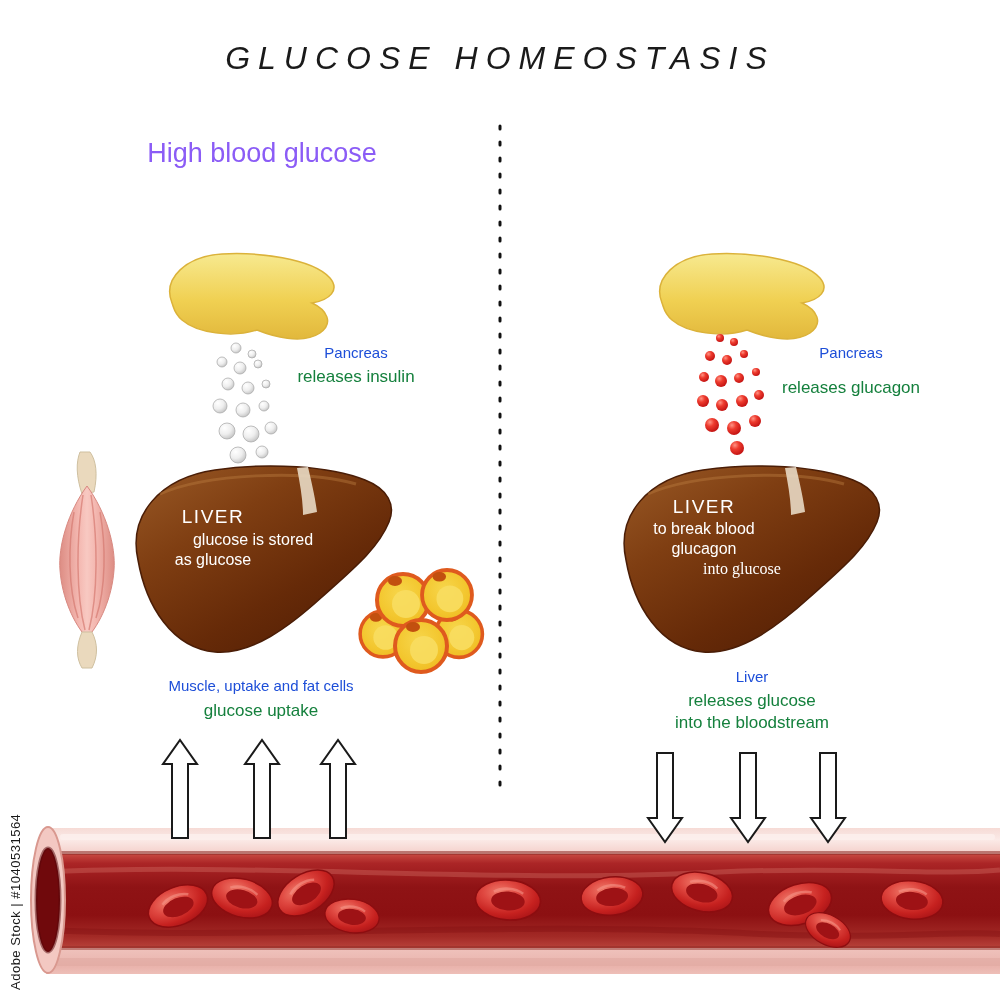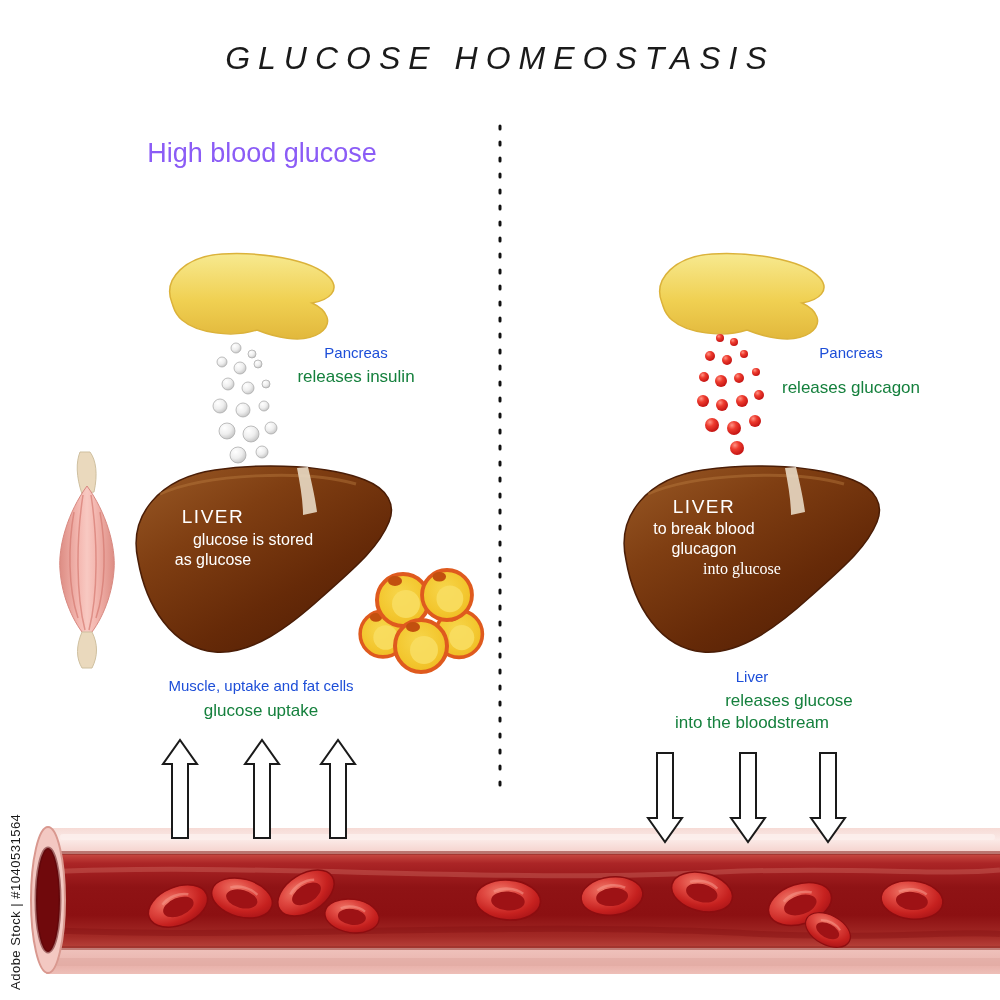--- a/index.html
+++ b/index.html
@@ -236,17 +236,17 @@
 
   <div class="t liver-text liver-title" style="left:704px; top:496px;">LIVER</div>
   <div class="t liver-text liver-line" style="left:704px; top:520px;">to break blood</div>
   <div class="t liver-text liver-line" style="left:704px; top:540px;">glucagon</div>
   <div class="t liver-text liver-line" style="left:742px; top:560px;font-family:Liberation Serif, serif;">into glucose</div>
 
   <div class="t red-label" style="left:261px; top:677px;">Muscle, uptake and fat cells</div>
   <div class="t sub" style="left:261px; top:701px;text-align:center;">glucose uptake</div>
 
   <div class="t red-label" style="left:752px; top:668px;">Liver</div>
-  <div class="t sub" style="left:752px; top:691px;margin-left:37px;">releases glucose</div>
+  <div class="t sub" style="left:752px; top:691px;">releases glucose</div>
   <div class="t sub" style="left:752px; top:713px;">into the bloodstream</div>
 
   <div class="watermark">Adobe Stock | #1040531564</div>
 </div>
 
 </body></html>

